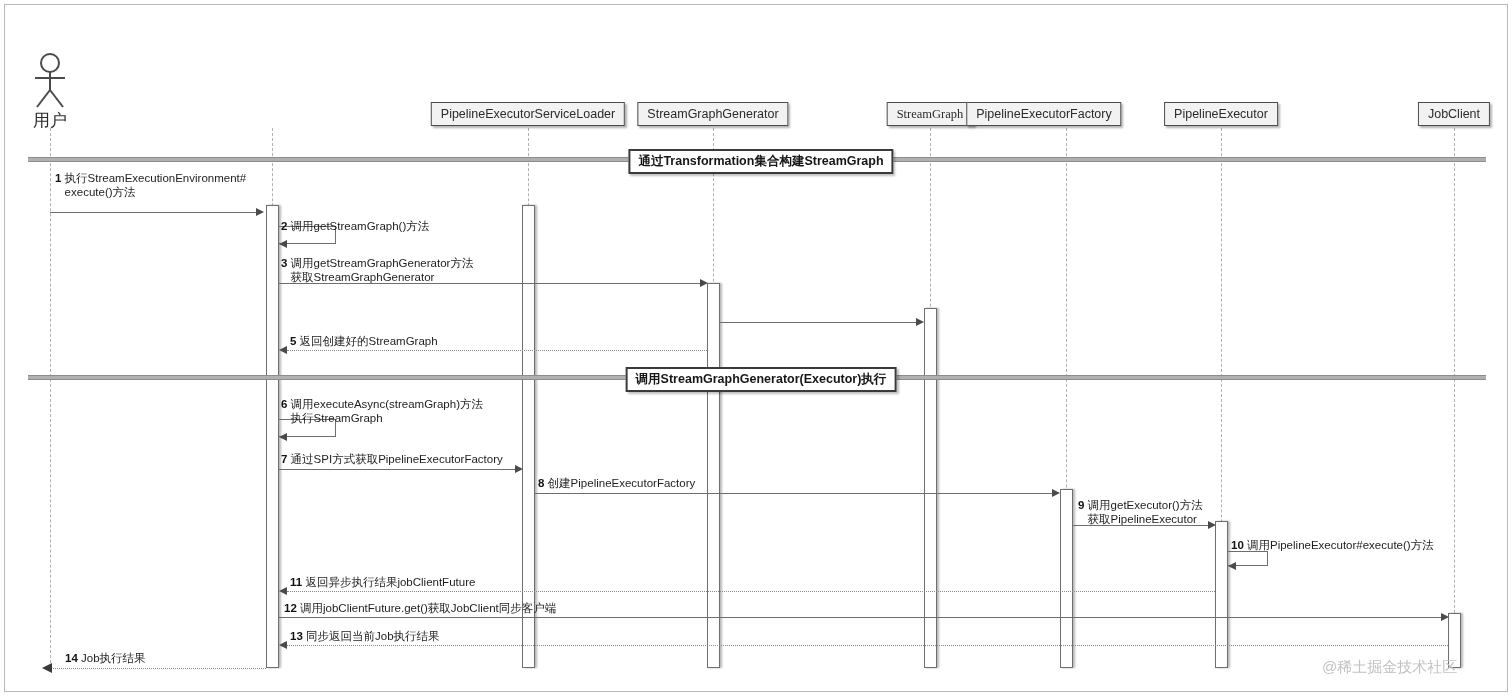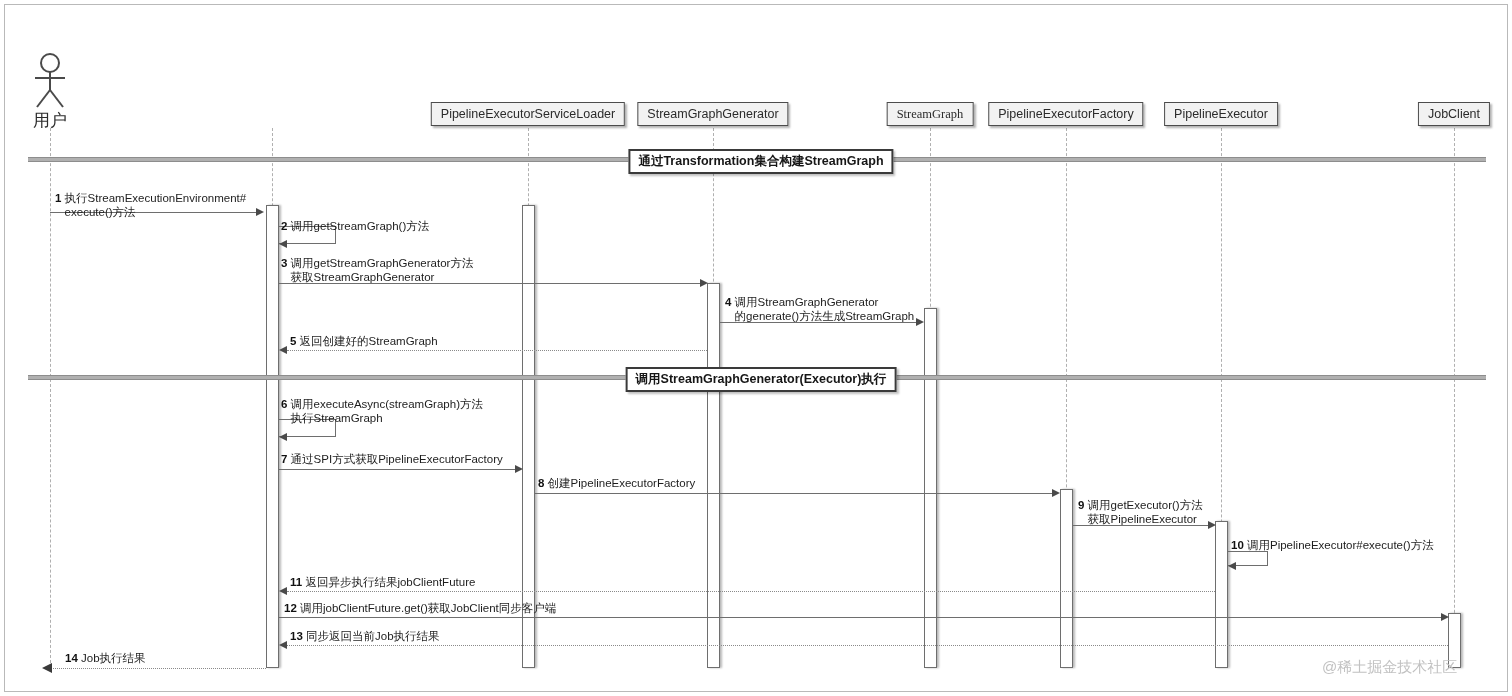--- a/index.html
+++ b/index.html
@@ -66,38 +66,38 @@
       <line x1="7" y1="26" x2="37" y2="26" stroke="#4a4a4a" stroke-width="2"></line>
       <line x1="22" y1="38" x2="9" y2="55" stroke="#4a4a4a" stroke-width="2"></line>
       <line x1="22" y1="38" x2="35" y2="55" stroke="#4a4a4a" stroke-width="2"></line>
     </svg>
     <div class="alabel">用户</div>
   </div>
 
   <div class="pbox" style="left:528px; top:102px;"><span>PipelineExecutorServiceLoader</span></div>
   <div class="pbox" style="left:713px; top:102px;"><span>StreamGraphGenerator</span></div>
   <div class="pbox" style="left:930px; top:102px;font-family:Liberation Serif, serif;"><span>StreamGraph</span></div>
-  <div class="pbox" style="left:1066px;top:102px;"><span>PipelineExecutorFactory</span></div>
+  <div class="pbox" style="left:1044px;top:102px;"><span>PipelineExecutorFactory</span></div>
   <div class="pbox" style="left:1221px;top:102px;"><span>PipelineExecutor</span></div>
   <div class="pbox" style="left:1454px;top:102px;"><span>JobClient</span></div>
 
   <div class="divline" style="left:28px; top:157px; width:1458px;"></div>
   <div class="divlabel" style="left:761px; top:149px;">通过Transformation集合构建StreamGraph</div>
 
   <div class="act" style="left:266px; top:205px; width:13px; height:463px;"></div>
   <div class="act" style="left:522px; top:205px; width:13px; height:463px;"></div>
   <div class="act" style="left:707px; top:283px; width:13px; height:385px;"></div>
   <div class="act" style="left:924px; top:308px; width:13px; height:360px;"></div>
   <div class="act" style="left:1060px;top:489px; width:13px; height:179px;"></div>
   <div class="act" style="left:1215px;top:521px; width:13px; height:147px;"></div>
   <div class="act" style="left:1448px;top:613px; width:13px; height:55px;"></div>
 
   <div class="msgline" style="left:50px; top:212px; width:207px;"></div>
   <div class="arrowhead arrow-r" style="left:256px; top:208px;"></div>
-  <div class="msgtext" style="left:55px; top:192px;">
+  <div class="msgtext" style="left:55px; top:172px;">
     <span class="msgnum">1</span>
     <span style="display:inline-block;vertical-align:top;white-space:pre;">执行StreamExecutionEnvironment#
 execute()方法</span>
   </div>
 
   <div class="msgline" style="left:279px; top:226px; width:57px;"></div>
   <div class="selfbox" style="left:279px; top:226px; width:57px; height:18px;"></div>
   <div class="arrowhead arrow-l" style="left:279px; top:240px;"></div>
   <div class="msgtext" style="left:281px; top:220px;">
     <span class="msgnum">2</span>
@@ -107,25 +107,20 @@
   <div class="msgline" style="left:279px; top:283px; width:423px;"></div>
   <div class="arrowhead arrow-r" style="left:700px; top:279px;"></div>
   <div class="msgtext" style="left:281px; top:257px;">
     <span class="msgnum">3</span>
     <span style="display:inline-block;vertical-align:top;white-space:pre;">调用getStreamGraphGenerator方法
 获取StreamGraphGenerator</span>
   </div>
 
   <div class="msgline" style="left:720px; top:322px; width:198px;"></div>
   <div class="arrowhead arrow-r" style="left:916px; top:318px;"></div>
-  <div class="msgtext" style="left:725px; top:296px;">
-    <span class="msgnum">4</span>
-    <span style="display:inline-block;vertical-align:top;white-space:pre;">调用StreamGraphGenerator
-的generate()方法生成StreamGraph</span>
-  </div>
 
   <div class="msgline ret" style="left:287px; top:350px; width:420px;"></div>
   <div class="arrowhead arrow-l" style="left:279px; top:346px;"></div>
   <div class="msgtext" style="left:290px; top:335px;">
     <span class="msgnum">5</span>
     <span style="display:inline-block;vertical-align:top;white-space:pre;">返回创建好的StreamGraph</span>
   </div>
 
   <div class="divline" style="left:28px; top:375px; width:1458px;"></div>
   <div class="divlabel" style="left:761px; top:367px;">调用StreamGraphGenerator(Executor)执行</div>

